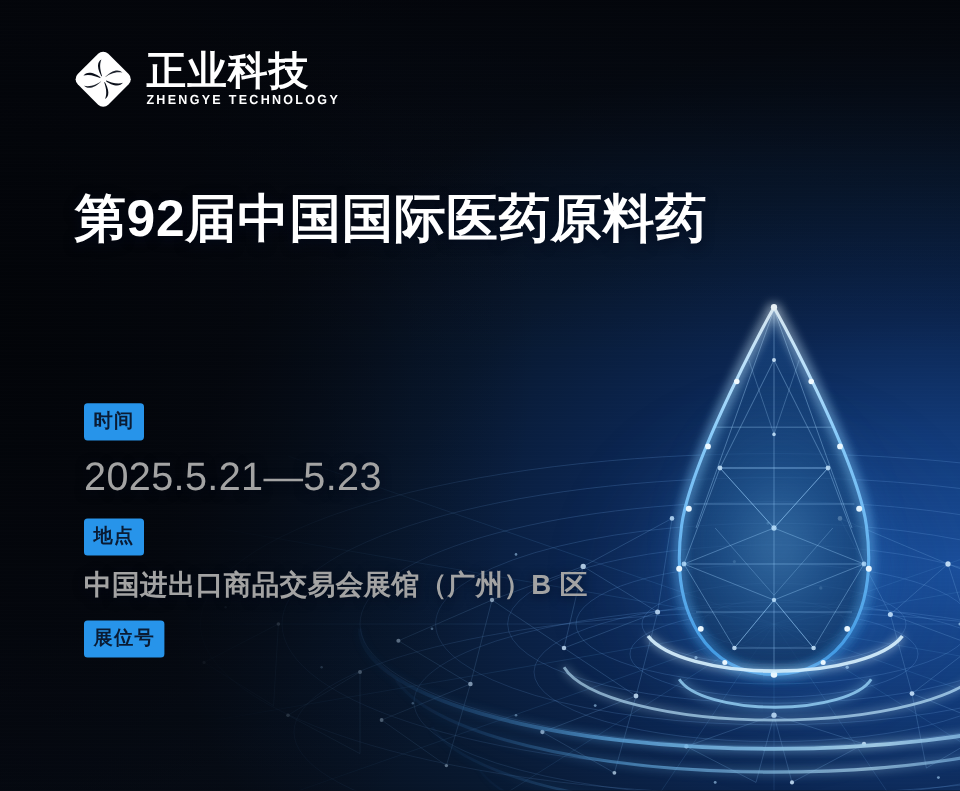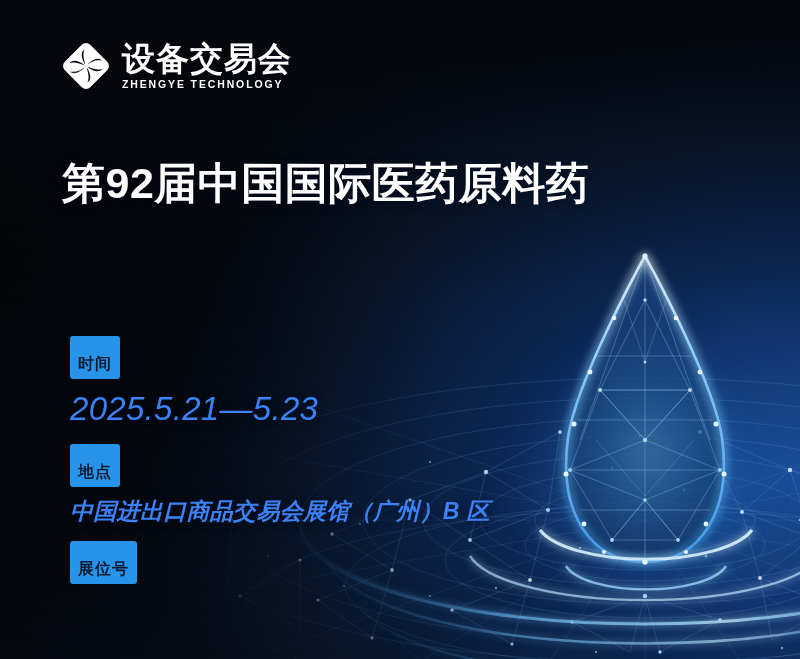--- a/index.html
+++ b/index.html
@@ -113,33 +113,32 @@
   .info-block { margin-bottom:16px; }
   .info-block:last-child { margin-bottom:16px; }
 
   .badge {
     display:inline-block;
     background:#2794ea;
     color:#0a1b33;
     font-size:16px;
     font-weight:bold;
     line-height:1;
-    padding:20px 8px 7px;
+    padding:8px 8px 7px;
     border-radius:3px;
     letter-spacing:1px;
   }
   .info-value {
     margin-top:11px;
-    color:#3b82f6;
+    color:#a3a3a3;
     font-size:33px;
     line-height:1.16;
     letter-spacing:.3px;
     white-space:nowrap;
     text-shadow:0 2px 9px rgba(0,8,24,.7);
-    font-style:italic;
   }
   .info-value.bold { font-weight:bold; font-size:23px; }
 </style>
 </head>
 <body>
 
 <div class="banner">
 
   <div class="bg-base"></div>
 
@@ -379,21 +378,21 @@
         <path d="M26 26 C17 19 12 20 9.5 23 C14 21.5 19 23 26 26 Z"></path>
         <path d="M26 26 C20 16.5 21 11.5 24.5 9.5 C22.5 14 23.5 19 26 26 Z"></path>
         <path d="M26 26 C35 33 40 32 42.5 29 C38 30.5 33 29 26 26 Z"></path>
         <path d="M26 26 C32 35.5 31 40.5 27.5 42.5 C29.5 38 28.5 33 26 26 Z"></path>
         <path d="M26 26 C33 18 39 17.5 42 20.5 C37 19.5 31 21 26 26 Z" opacity=".92"></path>
         <path d="M26 26 C19 34 13 34.5 10 31.5 C15 32.5 21 31 26 26 Z" opacity=".92"></path>
       </g>
       <circle cx="26" cy="26" r="2.6" fill="#ffffff"></circle>
     </svg>
     <div class="logo-text">
-      <div class="logo-cn">设备交易会</div>
+      <div class="logo-cn">正业科技</div>
       <div class="logo-en">ZHENGYE TECHNOLOGY</div>
     </div>
   </div>
 
   <div class="title">
     <div class="title-line">第92届中国国际医药原料药</div>
   </div>
 
   <div class="info">
 

